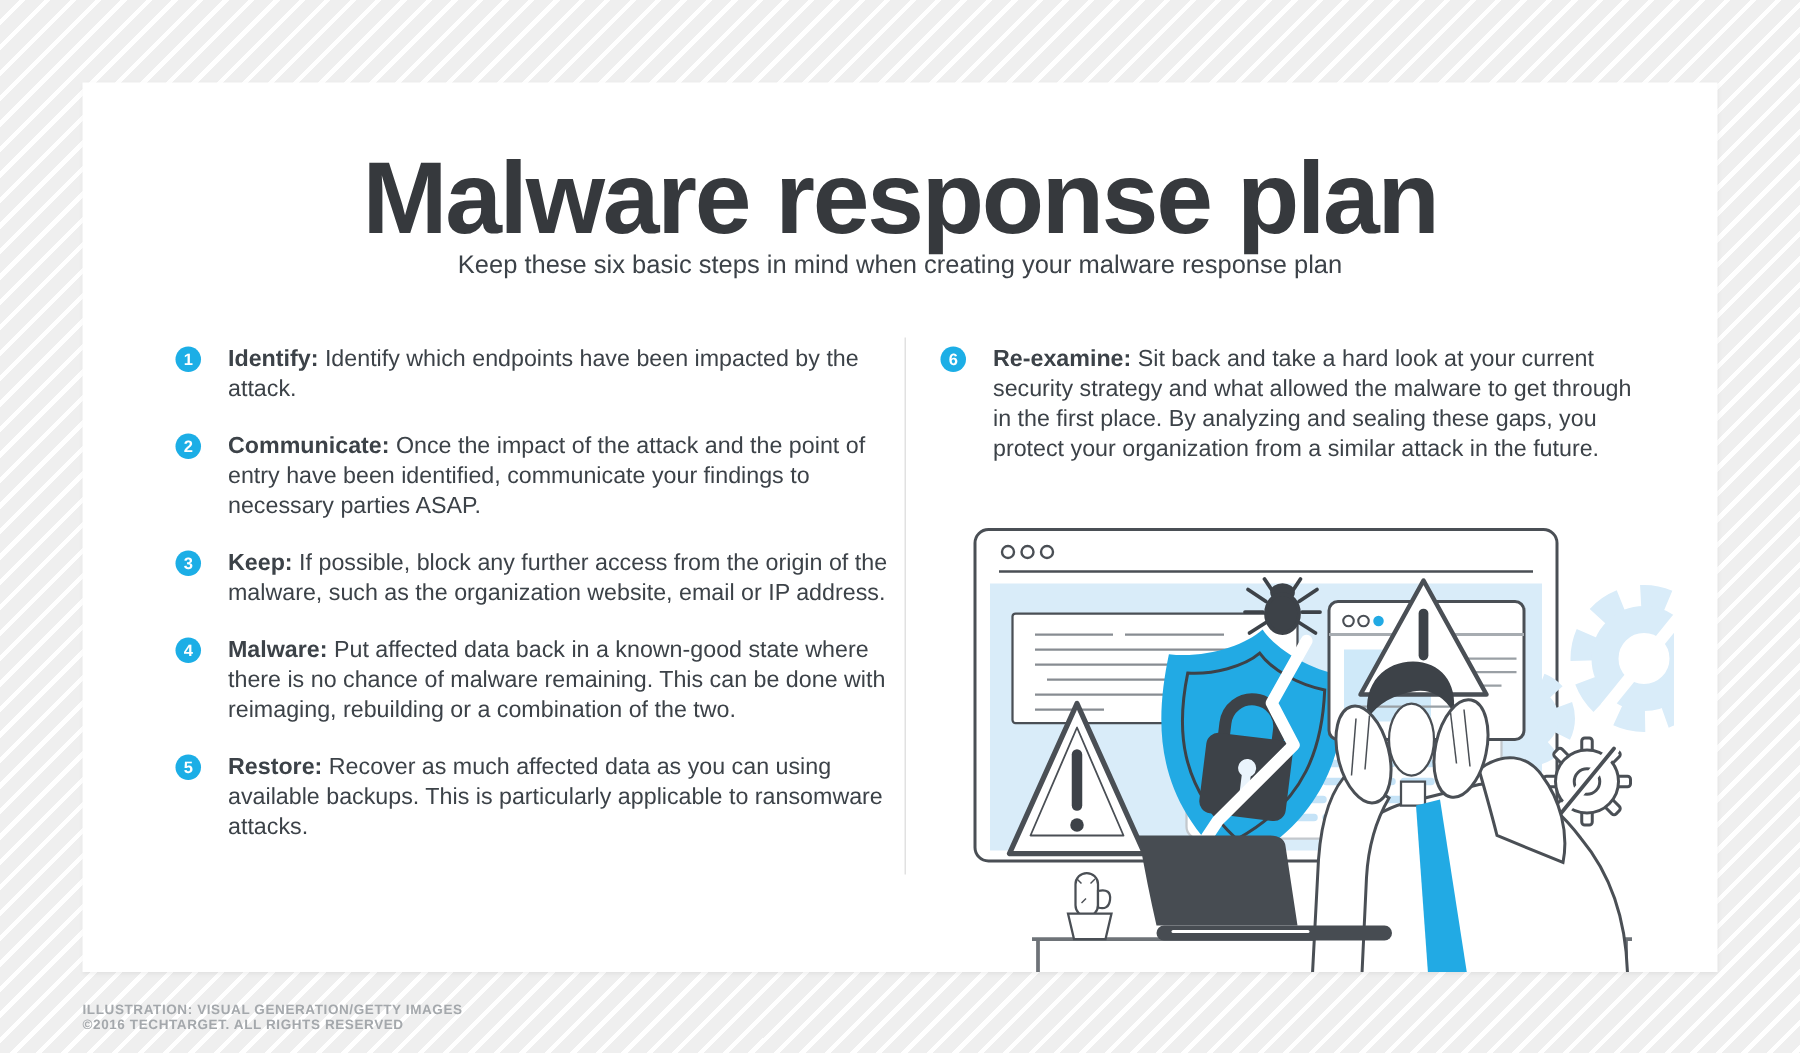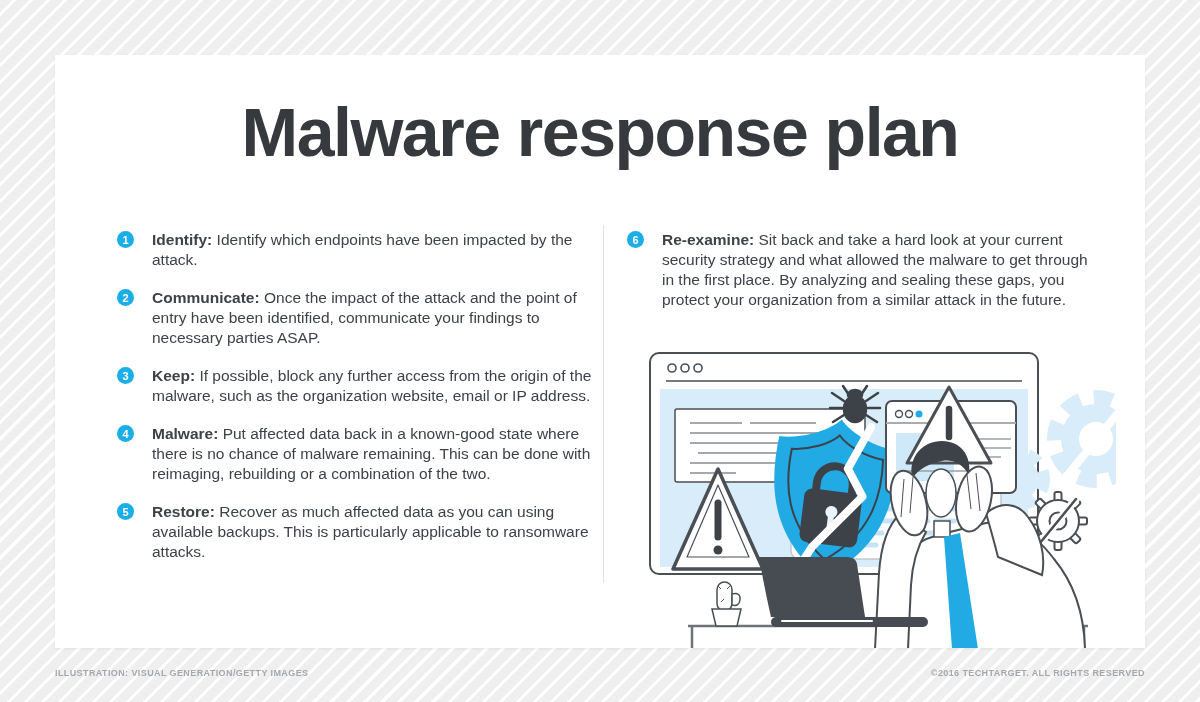--- a/index.html
+++ b/index.html
@@ -26,32 +26,33 @@
   .divider{position:absolute;left:548px;top:170px;width:1px;height:358px;background:#e1e1e1;}
   .step{display:flex;flex-direction:row;align-items:flex-start;}
   .step-num{
     flex:0 0 auto;width:17px;height:17px;border-radius:50%;
     background:#1caee6;color:#ffffff;font-size:11px;font-weight:bold;
     display:flex;align-items:center;justify-content:center;margin-top:1px;
   }
   .step-body{margin-left:18px;font-size:15.5px;line-height:20px;color:#3c4248;}
   .step-label{font-weight:bold;}
   .illustration{position:absolute;left:591px;top:296px;width:470px;height:298px;}
-  .footer{position:absolute;left:55px;top:668px;width:1090px;display:flex;justify-content:space-between;}
+  .footer{position:absolute;left:55px;top:668px;width:1090px;display:flex;justify-content:space-between;flex-direction:column;}
   .credit{
     font-size:9px;font-weight:bold;letter-spacing:0.4px;color:#a4a8ac;
   }
 </style>
 </head>
 <body>
 
 <div class="page">
   <div class="card">
 
     <div class="title">Malware response plan</div>
+    <div class="subtitle">Keep these six basic steps in mind when creating your malware response plan</div>
 
     <div class="divider"></div>
 
     <div class="col col-left">
       <div class="step">
         <div class="step-num">1</div>
         <div class="step-body"><span class="step-label">Identify:</span> <span>Identify which endpoints have been impacted by the attack.</span></div>
       </div>
       <div class="step">
         <div class="step-num">2</div>

